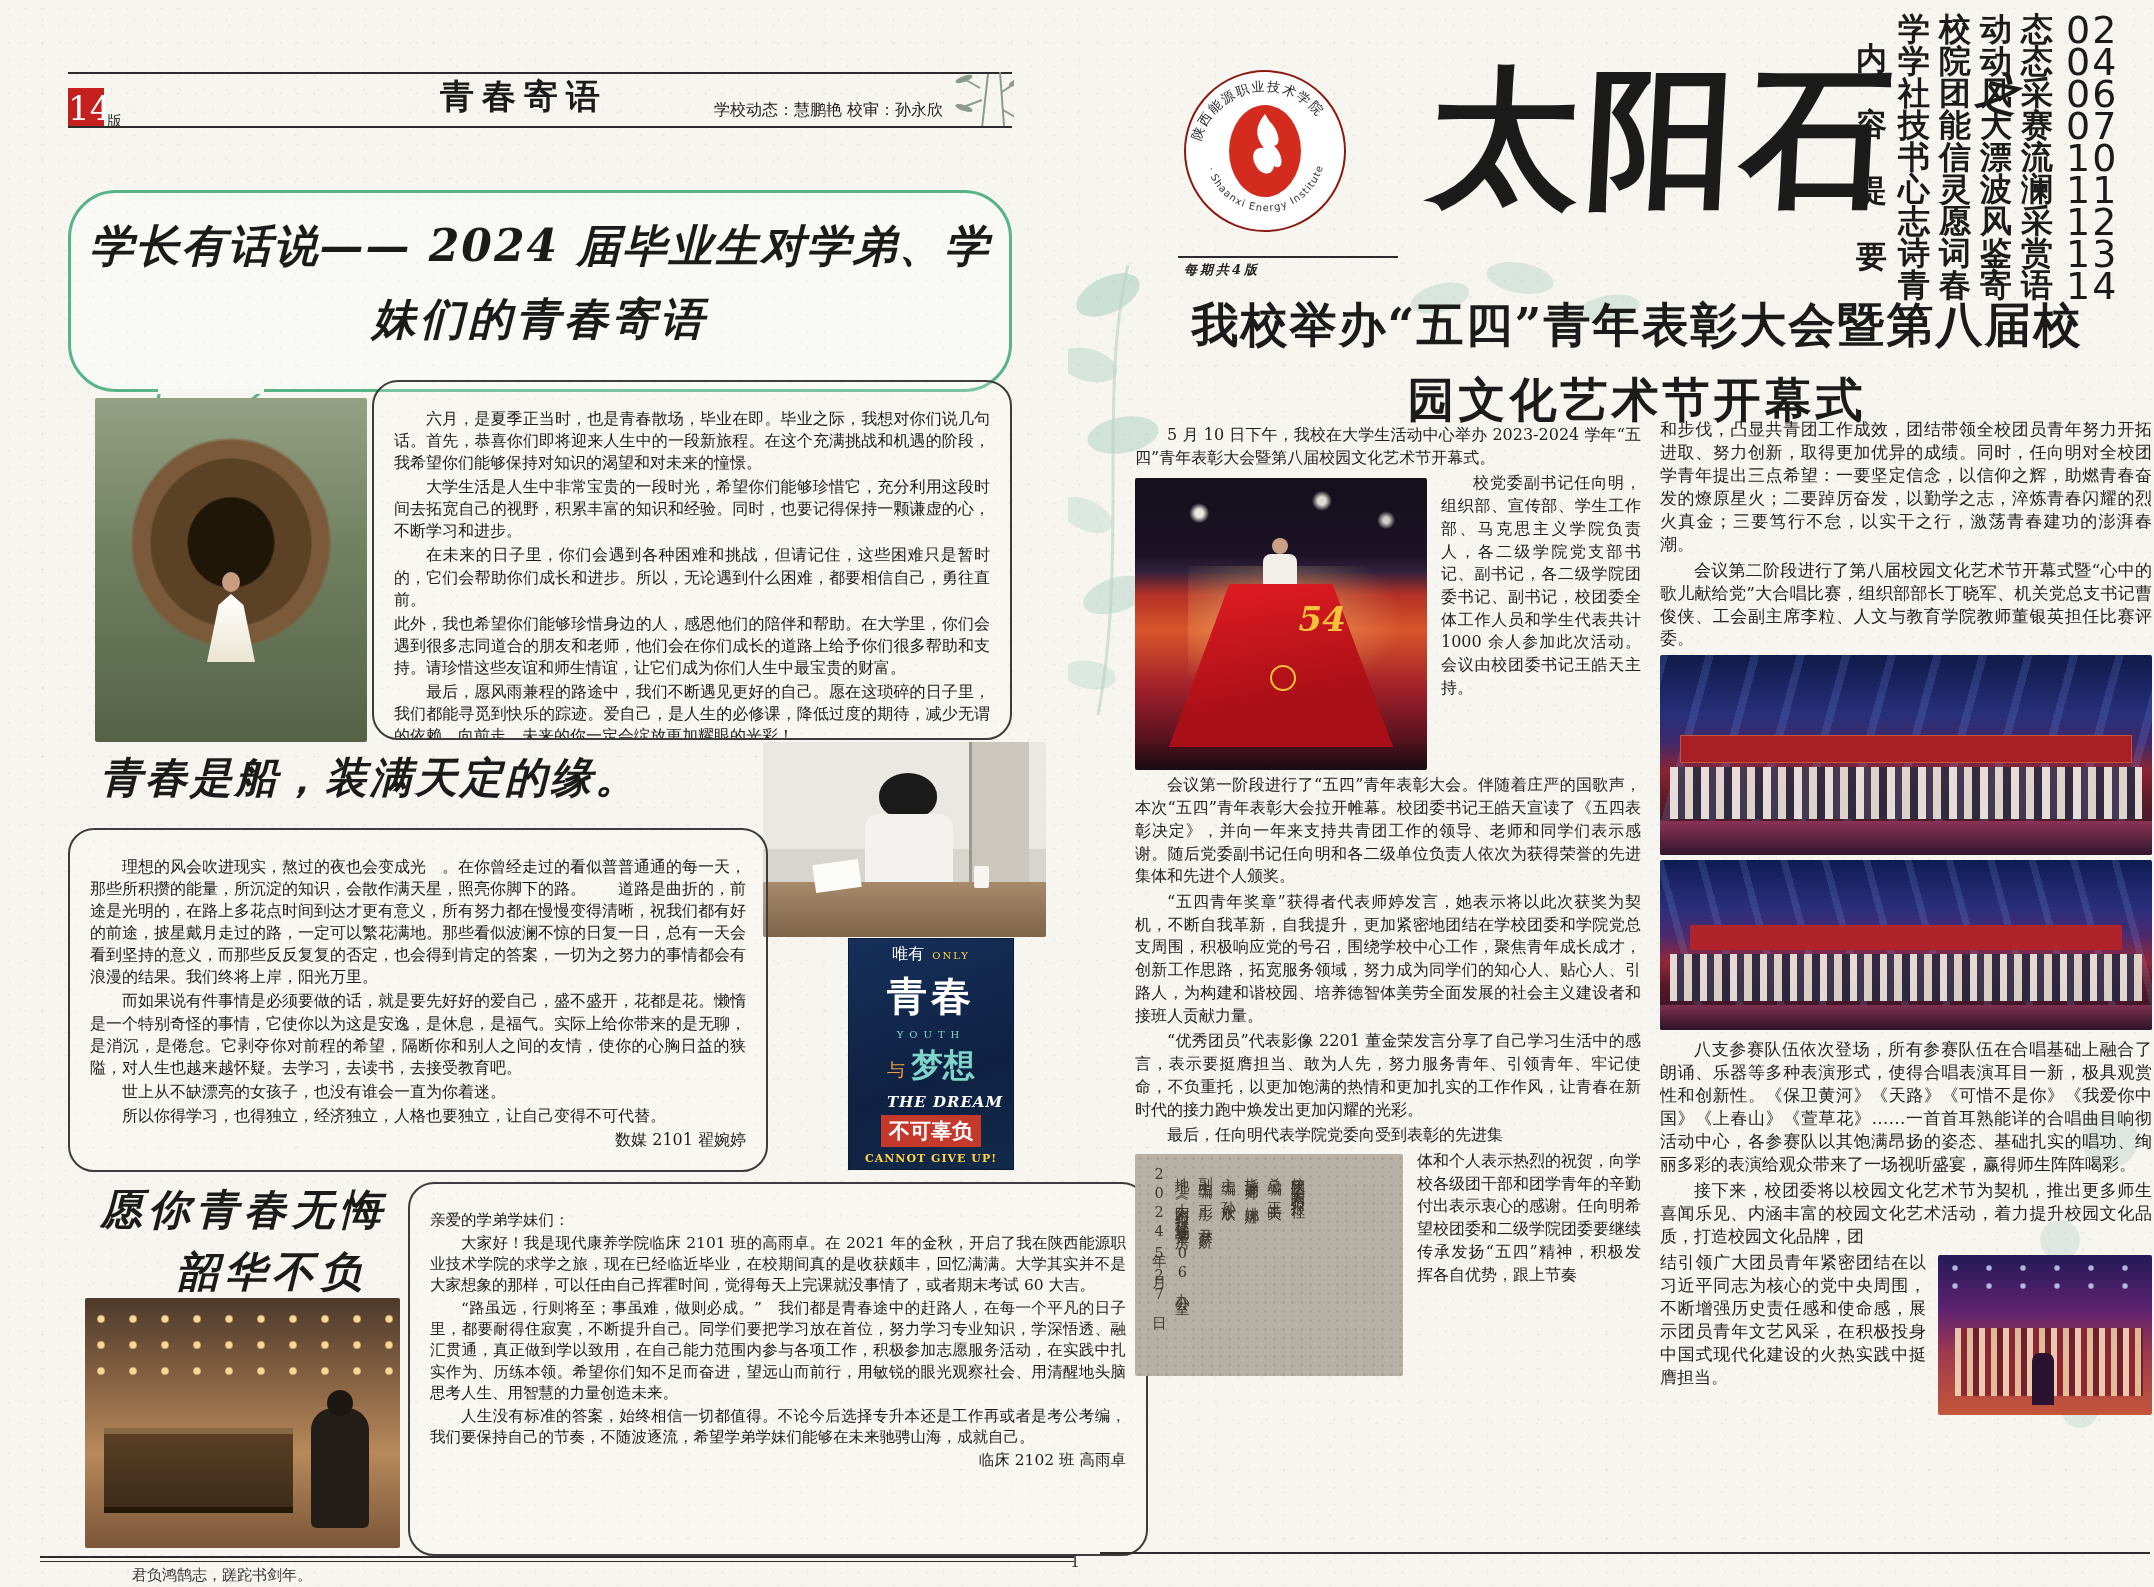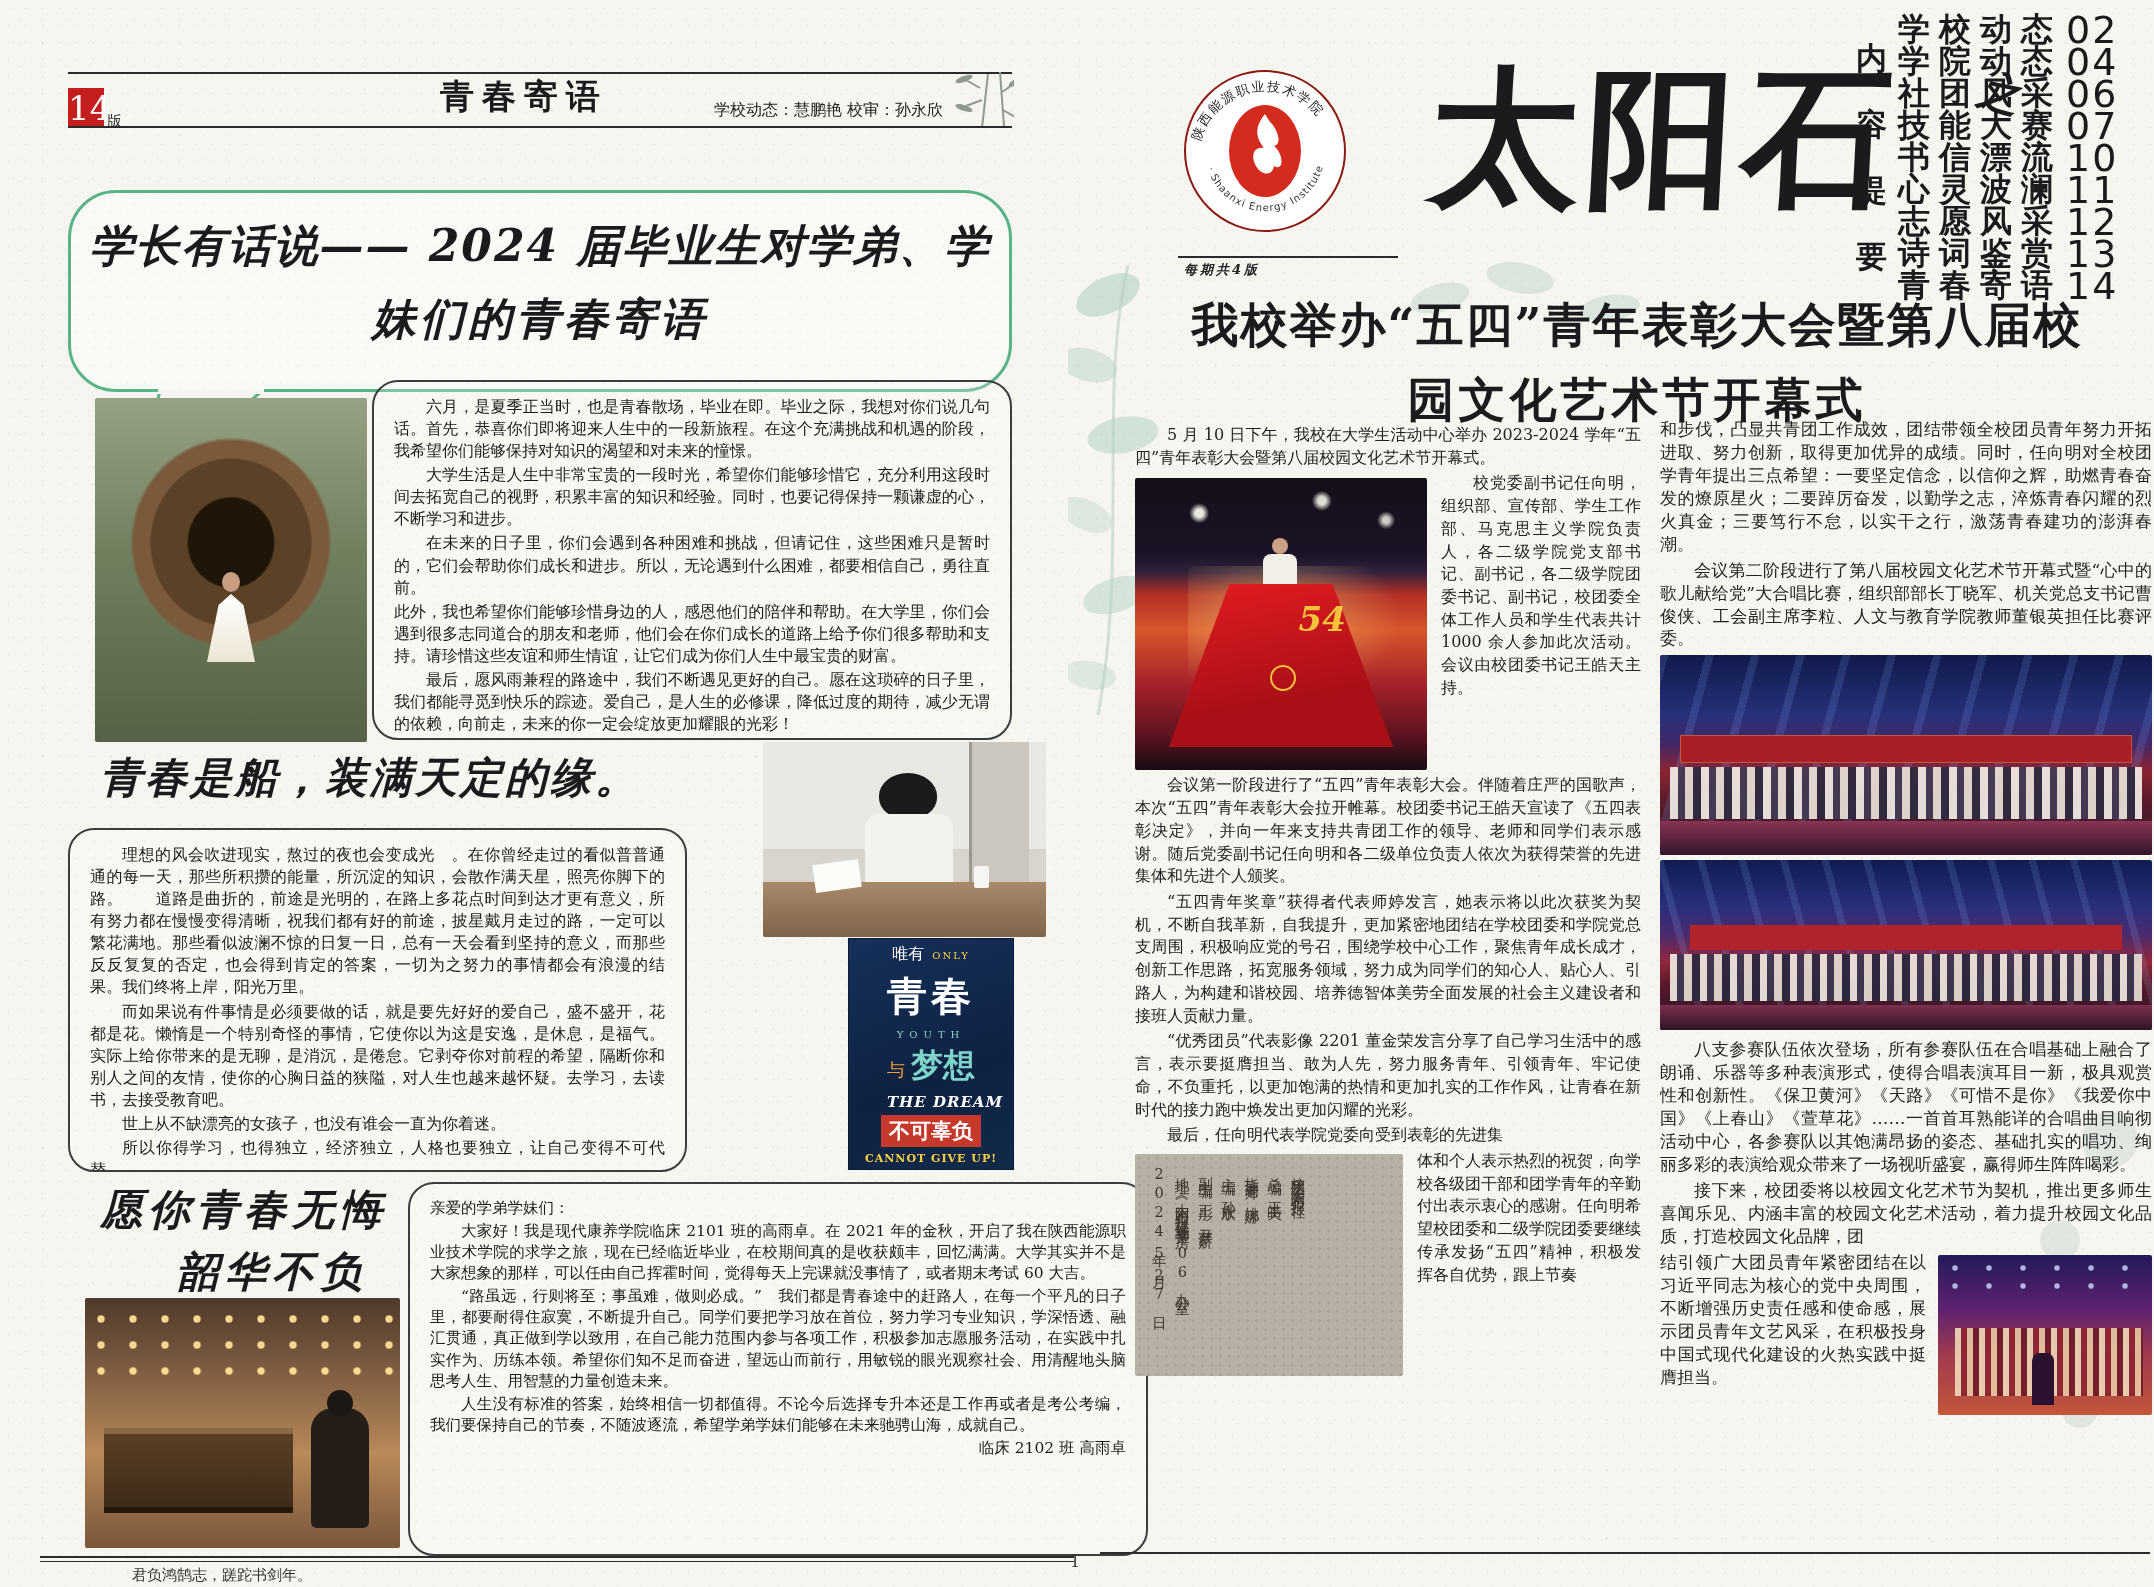--- a/index.html
+++ b/index.html
@@ -3,21 +3,21 @@
 <meta charset="utf-8">
 <style>
   html,body{margin:0;padding:0;background:#e9e8e3;}
   .canvas{position:relative;width:2154px;height:1587px;overflow:hidden;
     background:radial-gradient(rgba(60,55,40,.05) 1px, transparent 1.3px) 0 0/17px 17px,
                radial-gradient(rgba(60,55,40,.04) 1px, transparent 1.2px) 8px 9px/23px 23px,#f6f5ef;
     font-family:"DejaVu Serif","Liberation Serif",serif;color:#1b1b1b;}
   .abs{position:absolute;}
   .rule{position:absolute;background:#2b2b2b;height:2px;}
   .hand{font-style:italic;font-weight:700;}
-  .artbox{position:absolute;border:2.5px solid #3d3d3d;border-radius:26px;padding:14px 20px;
+  .artbox{position:absolute;border:2.5px solid #3d3d3d;border-radius:26px;padding:26px 20px;
     box-sizing:border-box;font-size:16px;line-height:1.38;text-align:justify;overflow:hidden;
     background:rgba(255,255,255,.22);}
   .artbox p{margin:0 0 2px;text-indent:2em;}
   .artbox p.ni{text-indent:0;}
   .sig{text-align:right;text-indent:0;margin-top:4px;}
   .ph{position:absolute;overflow:hidden;border-radius:2px;}
   .phf{position:relative;overflow:hidden;border-radius:2px;}
   .layer{position:absolute;}
   .rp-col{position:absolute;text-align:justify;color:#222;}
   .rp-col p{margin:0 0 3px;text-indent:2em;}
@@ -95,21 +95,21 @@
 
   <div class="ph" style="left:763px;top:742px;width:283px;height:195px;background:linear-gradient(180deg,#eae8e3 0 55%,#d8d5ce 55% 76%,#c0bcb3 76%);">
     <div class="layer" style="right:6%;top:0;width:20%;height:72%;background:#cbc7be;border-left:3px solid #9d988e;"></div>
     <div class="layer" style="left:41%;top:16%;width:58px;height:46px;border-radius:50% 50% 46% 46%;background:#1a1a1a;"></div>
     <div class="layer" style="left:36%;top:37%;width:88px;height:36%;border-radius:14px 14px 0 0;background:#f3f2ee;"></div>
     <div class="layer" style="left:0;bottom:0;width:100%;height:28%;background:linear-gradient(180deg,#a88a6b,#7e644a);"></div>
     <div class="layer" style="left:18%;bottom:24%;width:46px;height:28px;background:#fcfcf9;transform:rotate(-8deg);"></div>
     <div class="layer" style="right:20%;bottom:25%;width:15px;height:22px;background:#f6f5f1;border-radius:2px;"></div>
   </div>
 
-  <div class="artbox" style="left:68px;top:828px;width:619px;height:344px;">
+  <div class="artbox" style="left:68px;top:828px;width:700px;height:344px;">
     <p>理想的风会吹进现实，熬过的夜也会变成光　。在你曾经走过的看似普普通通的每一天，那些所积攒的能量，所沉淀的知识，会散作满天星，照亮你脚下的路。　　道路是曲折的，前途是光明的，在路上多花点时间到达才更有意义，所有努力都在慢慢变得清晰，祝我们都有好的前途，披星戴月走过的路，一定可以繁花满地。那些看似波澜不惊的日复一日，总有一天会看到坚持的意义，而那些反反复复的否定，也会得到肯定的答案，一切为之努力的事情都会有浪漫的结果。我们终将上岸，阳光万里。</p>
     <p>而如果说有件事情是必须要做的话，就是要先好好的爱自己，盛不盛开，花都是花。懒惰是一个特别奇怪的事情，它使你以为这是安逸，是休息，是福气。实际上给你带来的是无聊，是消沉，是倦怠。它剥夺你对前程的希望，隔断你和别人之间的友情，使你的心胸日益的狭隘，对人生也越来越怀疑。去学习，去读书，去接受教育吧。</p>
     <p>世上从不缺漂亮的女孩子，也没有谁会一直为你着迷。</p>
     <p>所以你得学习，也得独立，经济独立，人格也要独立，让自己变得不可代替。</p>
     <p class="sig">数媒 2101 翟婉婷</p>
   </div>
 
   <div class="poster" style="left:848px;top:938px;width:164px;height:230px;background:linear-gradient(160deg,#16305a 0%,#0e2142 60%,#122a4a 100%);border:1px solid #0b1b36;">
     <div style="display:flex;gap:8px;align-items:baseline;">
       <span style="font-size:16px;">唯有</span>

